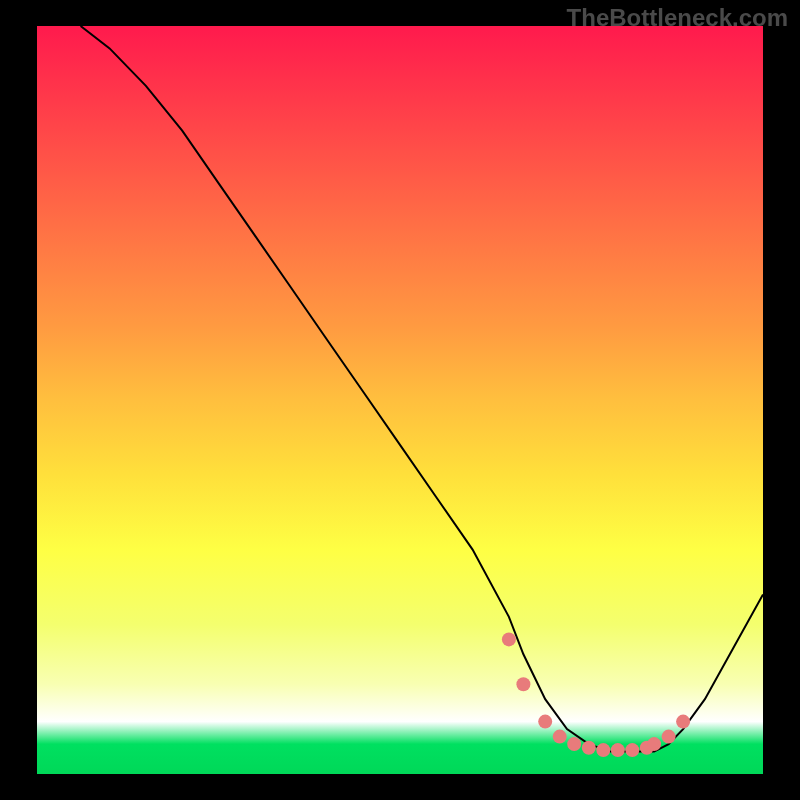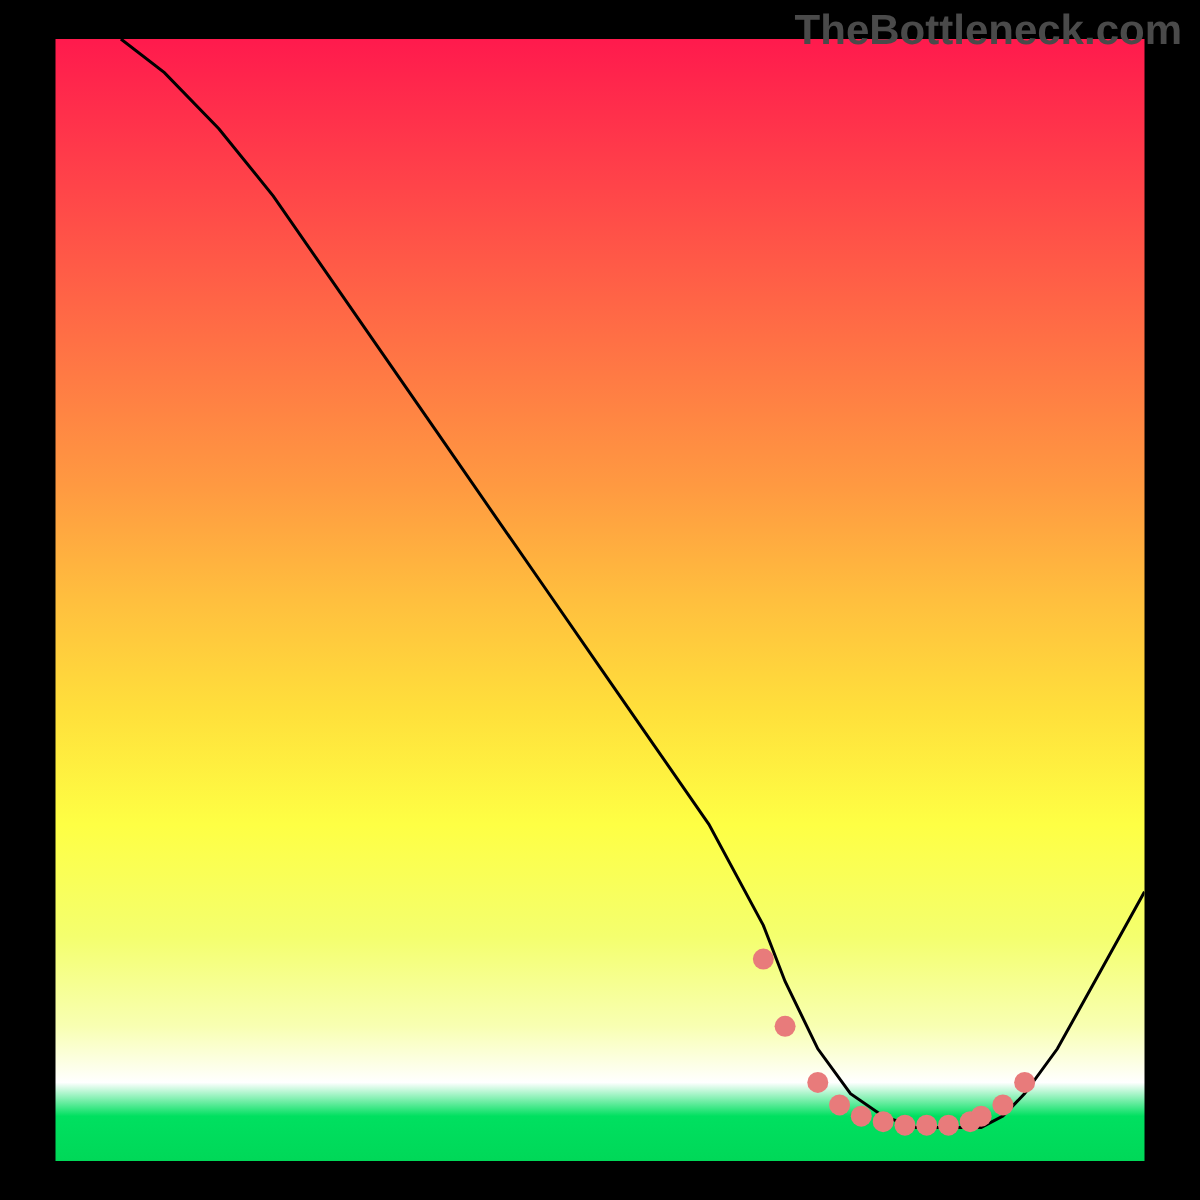--- a/index.html
+++ b/index.html
@@ -9,21 +9,21 @@
     background: #000;
     position: relative;
     font-family: Arial, sans-serif;
     overflow: hidden;
   }
   .watermark {
     position: absolute;
     top: 4px;
     right: 12px;
     color: #4a4a4a;
-    font-size: 28px;
+    font-size: 24px;
     font-weight: bold;
     z-index: 10;
   }
   .plot-area {
     position: absolute;
     left: 37px;
     top: 26px;
     width: 726px;
     height: 748px;
     background: linear-gradient(to bottom,

